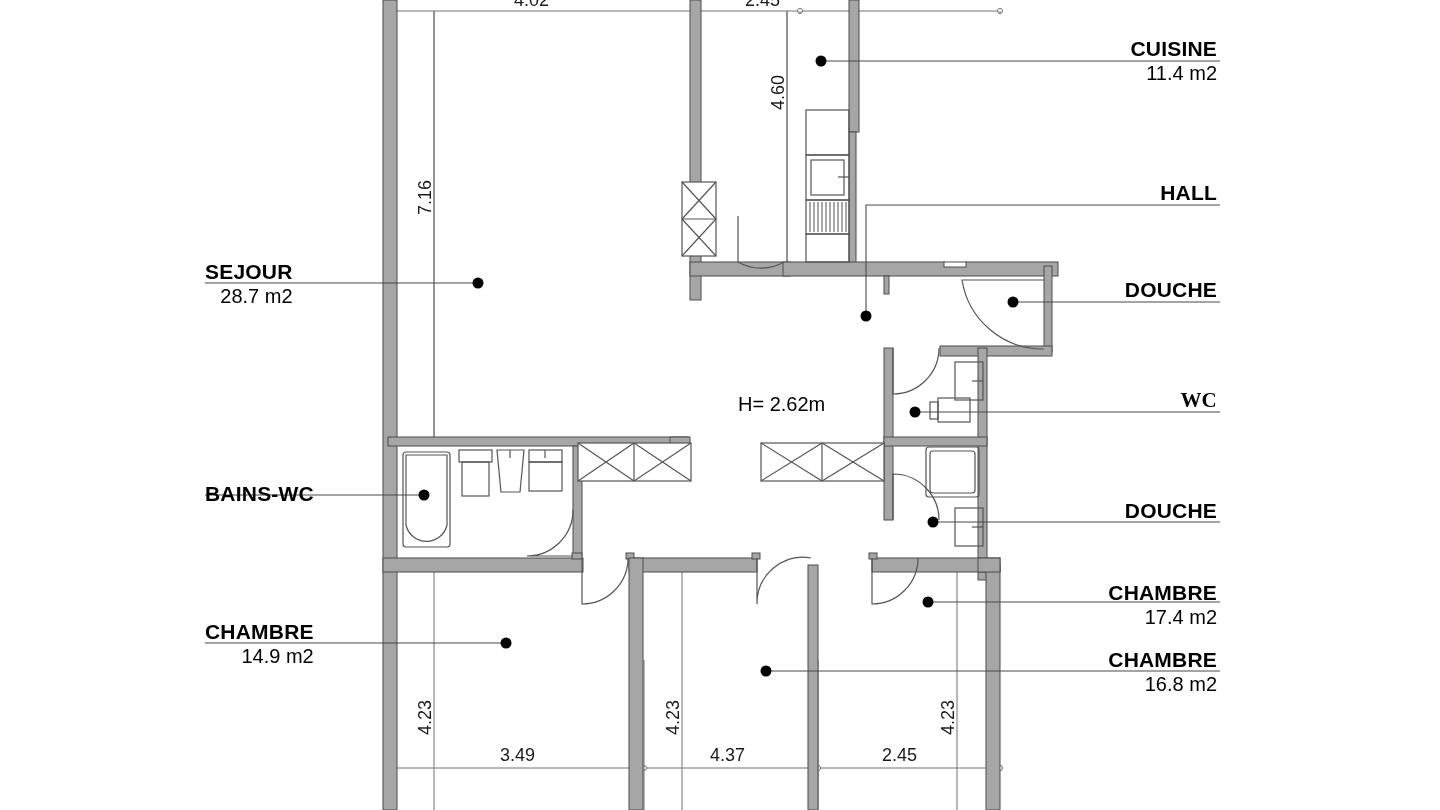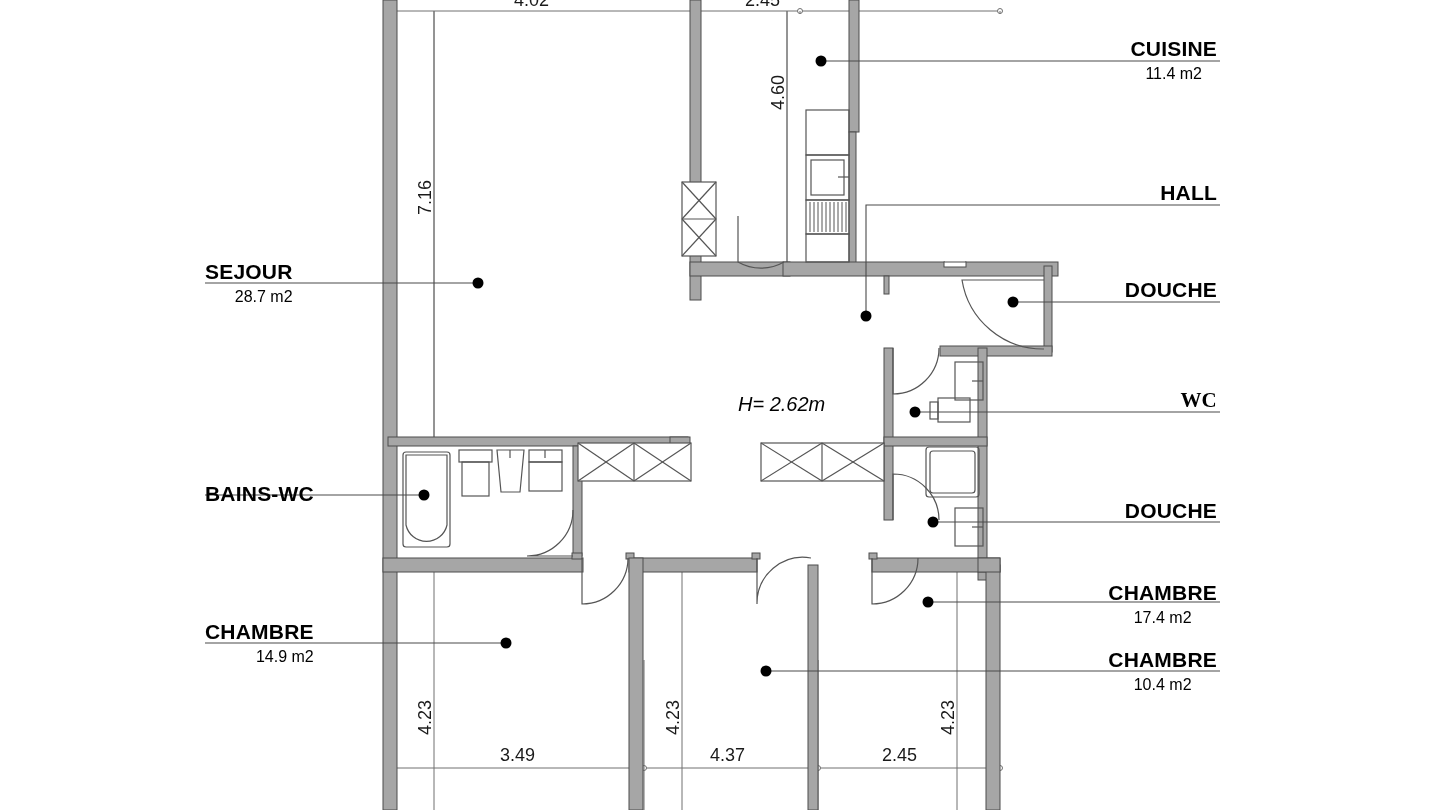--- a/index.html
+++ b/index.html
@@ -2,22 +2,22 @@
 <html><head>
 <meta charset="utf-8">
 <style>
   html,body{margin:0;padding:0;background:#ffffff;}
   body{width:1440px;height:810px;overflow:hidden;font-family:"Liberation Sans",sans-serif;}
   #plan{position:relative;width:1440px;height:810px;background:#fff;}
   svg{position:absolute;top:0;left:0;}
 
   .lbl{position:absolute;color:#000;}
   .lbl .name{font-weight:bold;font-size:21px;line-height:25px;letter-spacing:.2px;white-space:nowrap;}
-  .lbl .area{font-weight:normal;font-size:16px;line-height:25px;white-space:nowrap;}
-  .lbl-right{text-align:center;}
+  .lbl .area{font-weight:normal;font-size:20px;line-height:25px;white-space:nowrap;}
+  .lbl-right{text-align:right;}
   .lbl-left{text-align:right;}
   .hlabel{position:absolute;font-size:20px;color:#000;white-space:nowrap;}
   .dimtxt{position:absolute;font-size:18px;color:#1a1a1a;white-space:nowrap;}
   .dimtxt.vert{transform:rotate(-90deg);transform-origin:left top;}
 </style>
 </head>
 <body>
 
 <div id="plan">
 
@@ -272,38 +272,38 @@
     <div class="name">DOUCHE</div>
   </div>
 
   <div class="lbl lbl-right" style="right:223px;top:580px;">
     <div class="name">CHAMBRE</div>
     <div class="area">17.4 m2</div>
   </div>
 
   <div class="lbl lbl-right" style="right:223px;top:647px;">
     <div class="name">CHAMBRE</div>
-    <div class="area">10.4 m2</div>
+    <div class="area">16.8 m2</div>
   </div>
 
   <div class="lbl lbl-left" style="left:205px;top:259px;">
     <div class="name">SEJOUR</div>
     <div class="area">28.7 m2</div>
   </div>
 
   <div class="lbl lbl-left" style="left:205px;top:481px;">
     <div class="name">BAINS-WC</div>
   </div>
 
   <div class="lbl lbl-left" style="left:205px;top:619px;">
     <div class="name">CHAMBRE</div>
     <div class="area">14.9 m2</div>
   </div>
 
-  <div class="hlabel" style="left:738px;top:393px;font-style:italic;">H= 2.62m</div>
+  <div class="hlabel" style="left:738px;top:393px;">H= 2.62m</div>
 
   <div class="dimtxt" style="left:514px;top:-10px;">4.02</div>
   <div class="dimtxt" style="left:745px;top:-10px;">2.45</div>
 
   <div class="dimtxt vert" style="left:415px;top:215px;">7.16</div>
   <div class="dimtxt vert" style="left:768px;top:110px;">4.60</div>
   <div class="dimtxt vert" style="left:415px;top:735px;">4.23</div>
   <div class="dimtxt vert" style="left:663px;top:735px;">4.23</div>
   <div class="dimtxt vert" style="left:938px;top:735px;">4.23</div>
 

